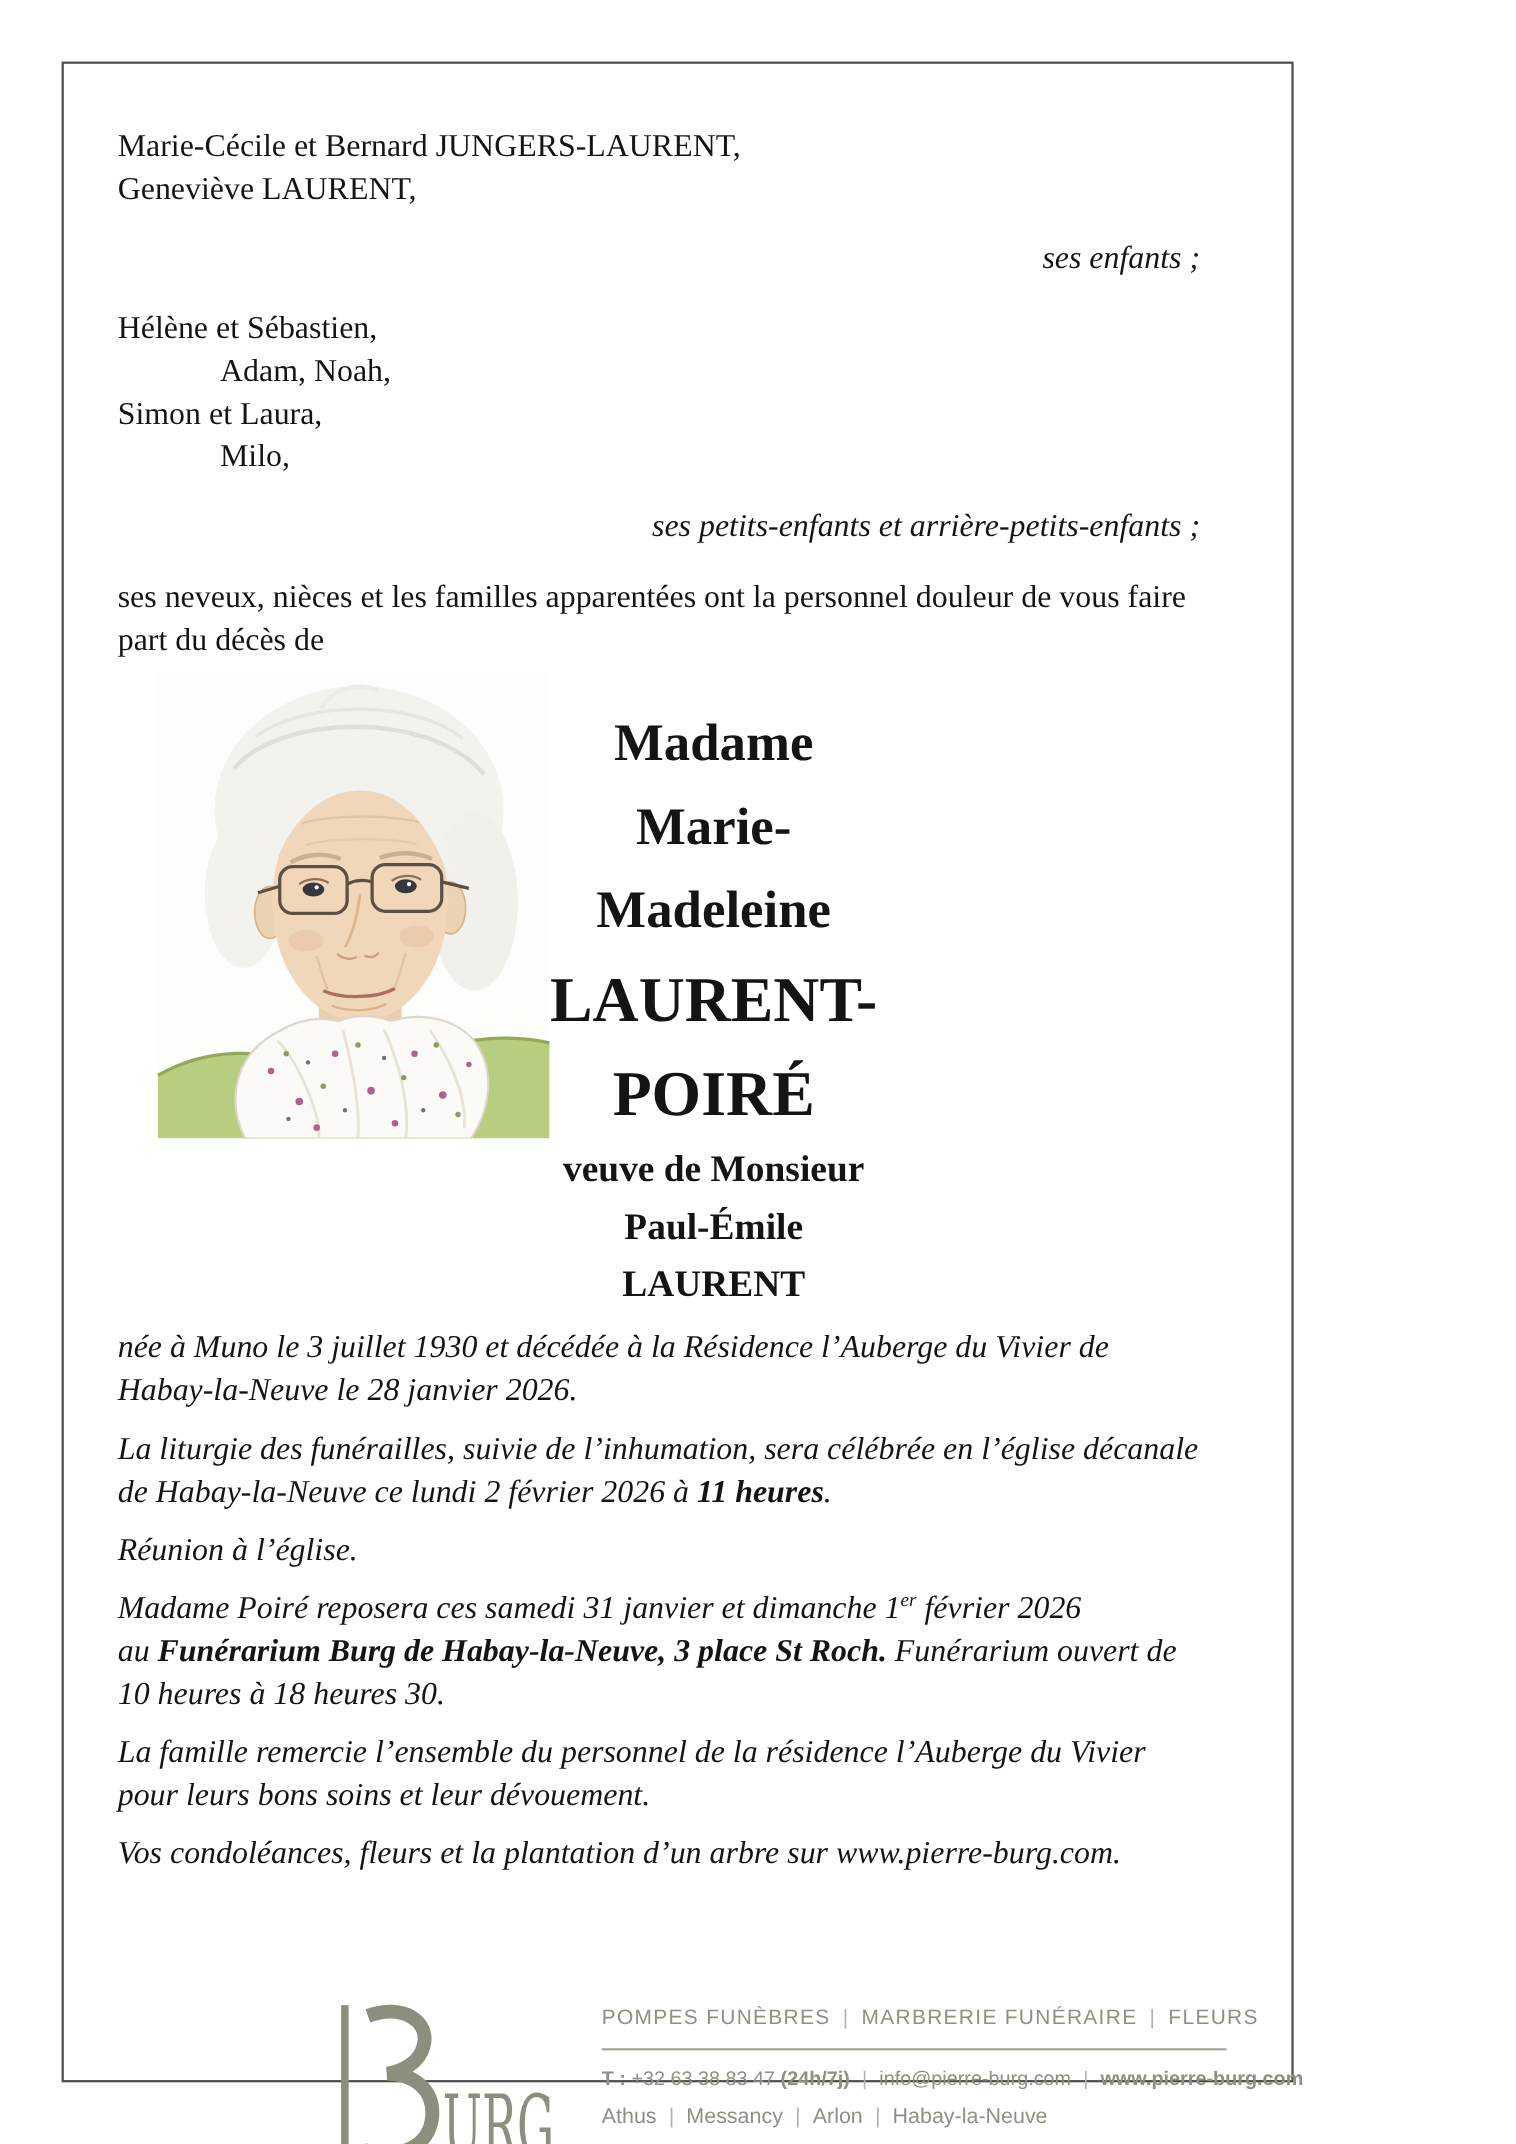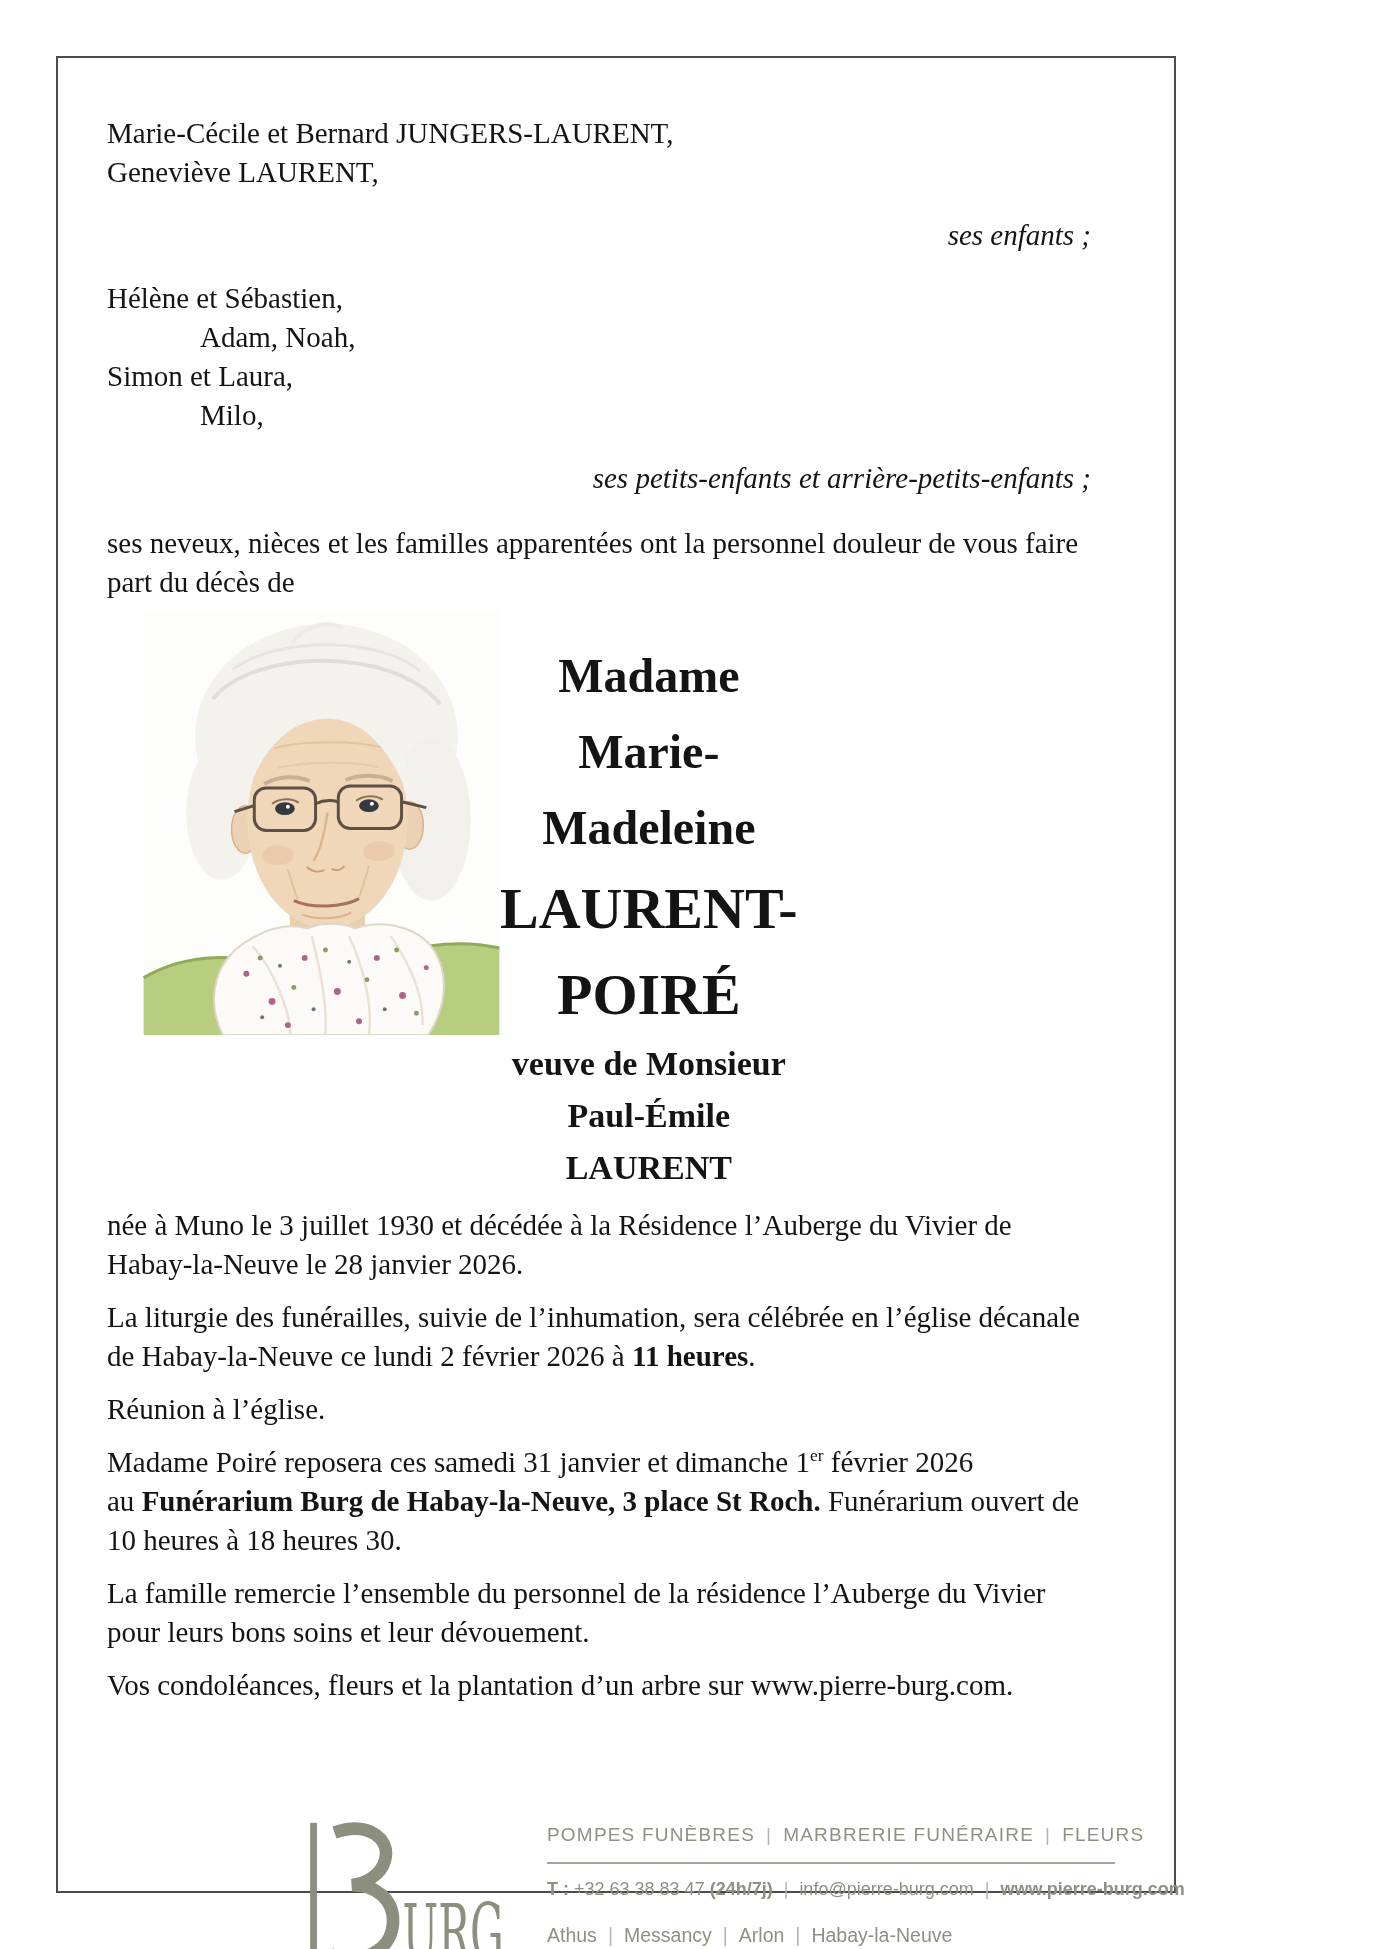--- a/index.html
+++ b/index.html
@@ -25,35 +25,35 @@
   .hero { display:flex; margin-top:8px; }
   .photo { flex:none; width:357px; height:425px; margin-left:36px; }
   .photo svg { width:100%; height:100%; display:block; }
   .name-block { flex:1; text-align:center; font-weight:bold; padding:28px 307px 0 0; }
   .nb-title  { font-size:48px; line-height:76px; }
   .nb-given  { font-size:48px; line-height:76px; }
   .nb-family { font-size:58px; line-height:86px; }
   .nb-widow  { font-size:34px; line-height:52px; }
   
   .details { margin-top:12px; }
-  .details p { margin-bottom:14px; }
+  .details p { margin-bottom:14px;font-style:italic; }
   .b { font-weight:bold; }
   sup { font-size:0.60em; line-height:0; vertical-align:super; }
   
   .footer { display:flex; margin-top:112px; margin-left:200px; gap:40px; align-items:flex-start; }
   .logo svg { width:200px; height:148px; display:block; }
   .footer-right {
     width:568px; font-family:"Liberation Sans", sans-serif;
     color:#8f9084; padding-top:6px;
   }
   .tagline { font-size:19px; letter-spacing:1.2px; white-space:nowrap; line-height:24px; }
   .sep  { color:#b3b3a9; padding:0 11px; font-weight:normal; }
   .rule { border:none; border-top:2px solid #a3a399; margin:15px 0 12px; }
   .contact { font-size:18px; white-space:nowrap; line-height:26px; }
-  .cities  { font-size:19.5px; margin-top:20px; line-height:26px; }
+  .cities  { font-size:19.5px; margin-top:9px; line-height:26px; }
 </style>
 </head>
 <body>
 
 <div class="frame">
   <div class="content">
 
     <section>
       <p>Marie-Cécile et Bernard JUNGERS-LAURENT,</p>
       <p>Geneviève LAURENT,</p>

